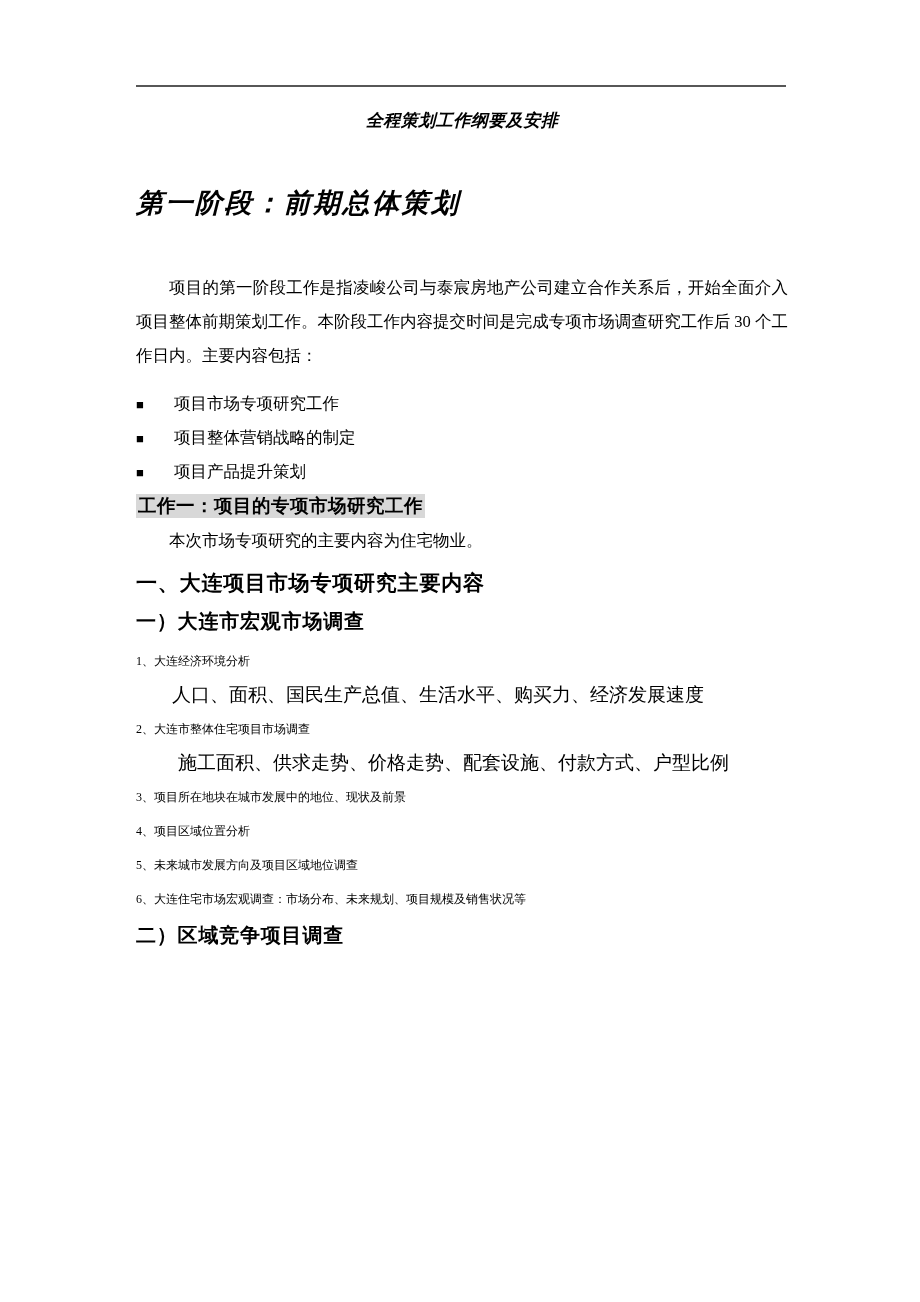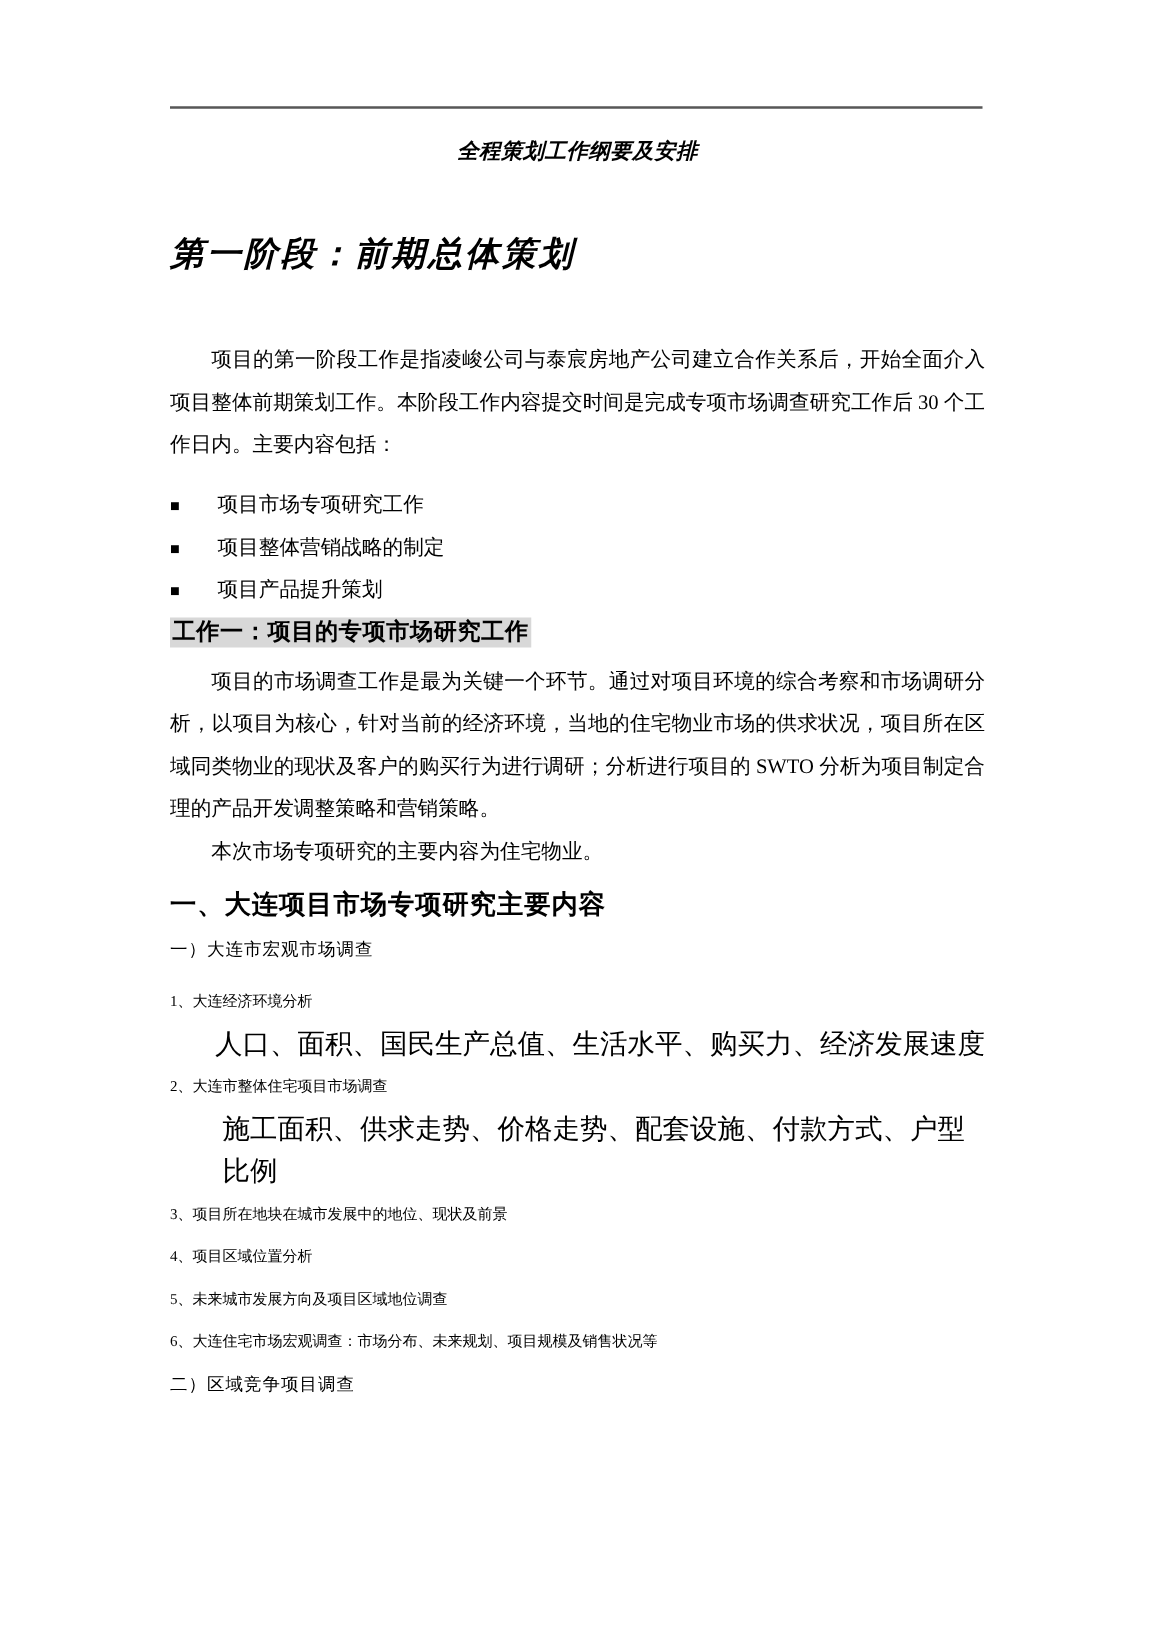--- a/index.html
+++ b/index.html
@@ -111,38 +111,38 @@
   
   .h-level1 {
     margin: 6px 0 0 0;
     font-weight: bold;
     font-size: 21px;
     line-height: 38px;
     letter-spacing: 0.8px;
   }
   .h-level2 {
     margin: 0;
-    font-weight: normal;
-    font-size: 14px;
+    font-weight: bold;
+    font-size: 20px;
     line-height: 38px;
     letter-spacing: 0.8px;
   }
 
   
   .num-list {
     margin: 4px 0 0 0;
     padding: 0;
     list-style: none;
   }
   .num-item {
     font-size: 12px;
     line-height: 34px;
   }
   .sub-item {
-    font-size: 22px;
+    font-size: 19px;
     line-height: 34px;
     padding-left: 36px;
   }
   .sub-item.deeper {
     padding-left: 42px;
   }
   .spacer-top-4 { margin-top: 4px; }
 </style>
 </head>
 <body>
@@ -170,21 +170,20 @@
       <li>
         <span class="bullet-mark">■</span>
         <span>项目产品提升策划</span>
       </li>
     </ul>
 
     <div class="work-heading-wrap">
       <span class="work-heading">工作一：项目的专项市场研究工作</span>
     </div>
 
-    <p class="para para-indent spacer-top-4">项目的市场调查工作是最为关键一个环节。通过对项目环境的综合考察和市场调研分析，以项目为核心，针对当前的经济环境，当地的住宅物业市场的供求状况，项目所在区域同类物业的现状及客户的购买行为进行调研；分析进行项目的 SWTO 分析为项目制定合理的产品开发调整策略和营销策略。</p>
 
     <p class="para para-indent">本次市场专项研究的主要内容为住宅物业。</p>
 
     <h1 class="h-level1">一、大连项目市场专项研究主要内容</h1>
 
     <h2 class="h-level2">一）大连市宏观市场调查</h2>
 
     <div class="num-list">
       <div class="num-item">1、大连经济环境分析</div>
       <div class="sub-item">人口、面积、国民生产总值、生活水平、购买力、经济发展速度</div>

